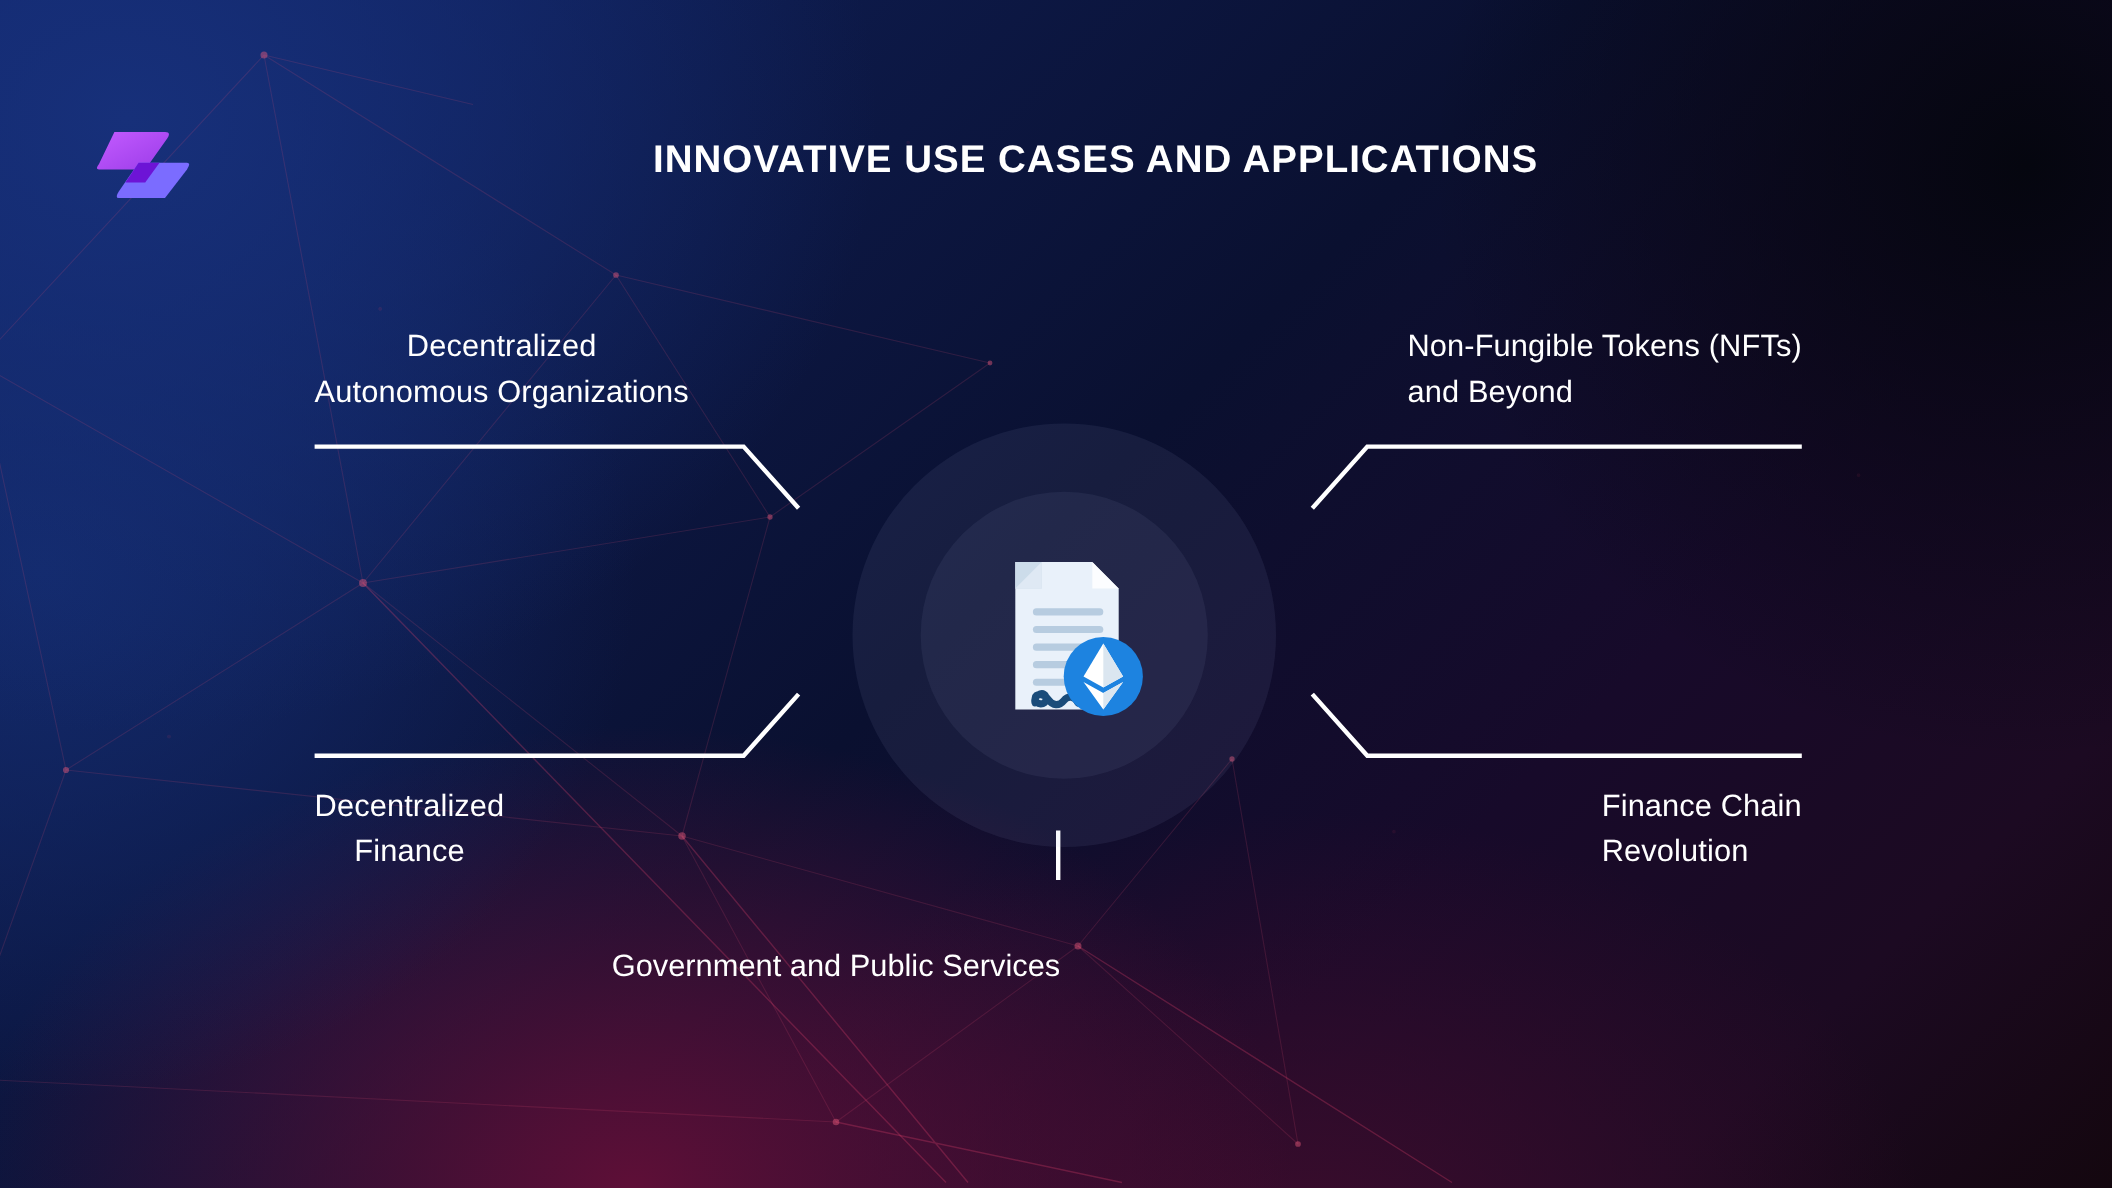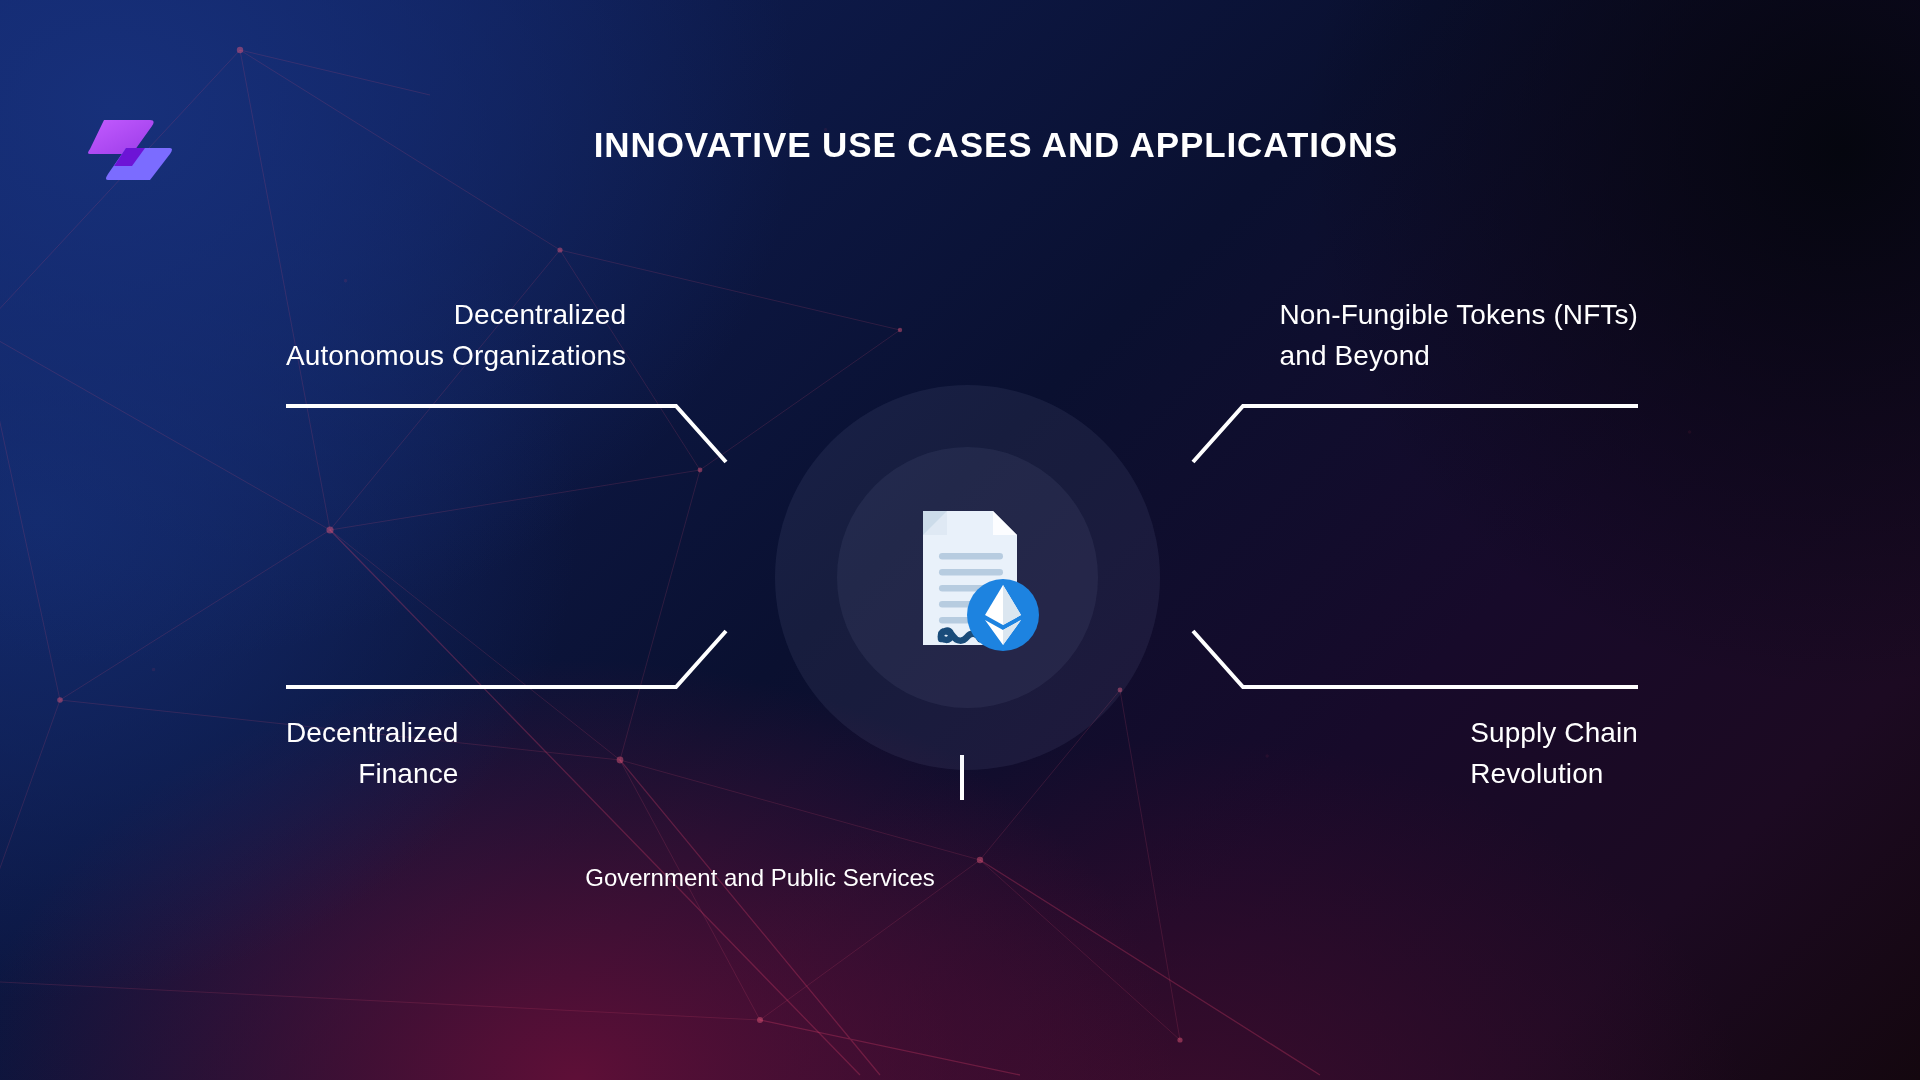--- a/index.html
+++ b/index.html
@@ -68,30 +68,30 @@
   
   .label {
     position:absolute;
     color:#ffffff;
     font-size:28px;
     line-height:41px;
     font-weight:400;
     white-space:pre-line;
     letter-spacing:.1px;
   }
-  .label.left  { left:286px;  text-align:right; }
+  .label.left  { left:286px;  text-align:center; }
   .label.right { right:282px; text-align:left; }
 
   .lbl-dao { top:294px; }
   .lbl-nft { top:294px; }
   .lbl-defi{ top:712px; }
   .lbl-scr { top:712px; }
   .lbl-gov {
     position:absolute; top:857px; left:0; width:1520px;
-    text-align:center; color:#ffffff; font-size:24px; line-height:41px;
+    text-align:center; color:#ffffff; font-size:28px; line-height:41px;
   }
 </style>
 </head>
 <body>
 
 <div id="slide">
 
   <div class="bg-noise"></div>
 
   <svg class="constellation" width="1920" height="1080" viewBox="0 0 1920 1080">
@@ -189,18 +189,18 @@
 
   <div class="label left lbl-dao">Decentralized
 Autonomous Organizations</div>
 
   <div class="label right lbl-nft">Non-Fungible Tokens (NFTs)
 and Beyond</div>
 
   <div class="label left lbl-defi">Decentralized
 Finance</div>
 
-  <div class="label right lbl-scr">Supply Chain
+  <div class="label right lbl-scr">Finance Chain
 Revolution</div>
 
   <div class="lbl-gov">Government and Public Services</div>
 
 </div>
 
 </body></html>

